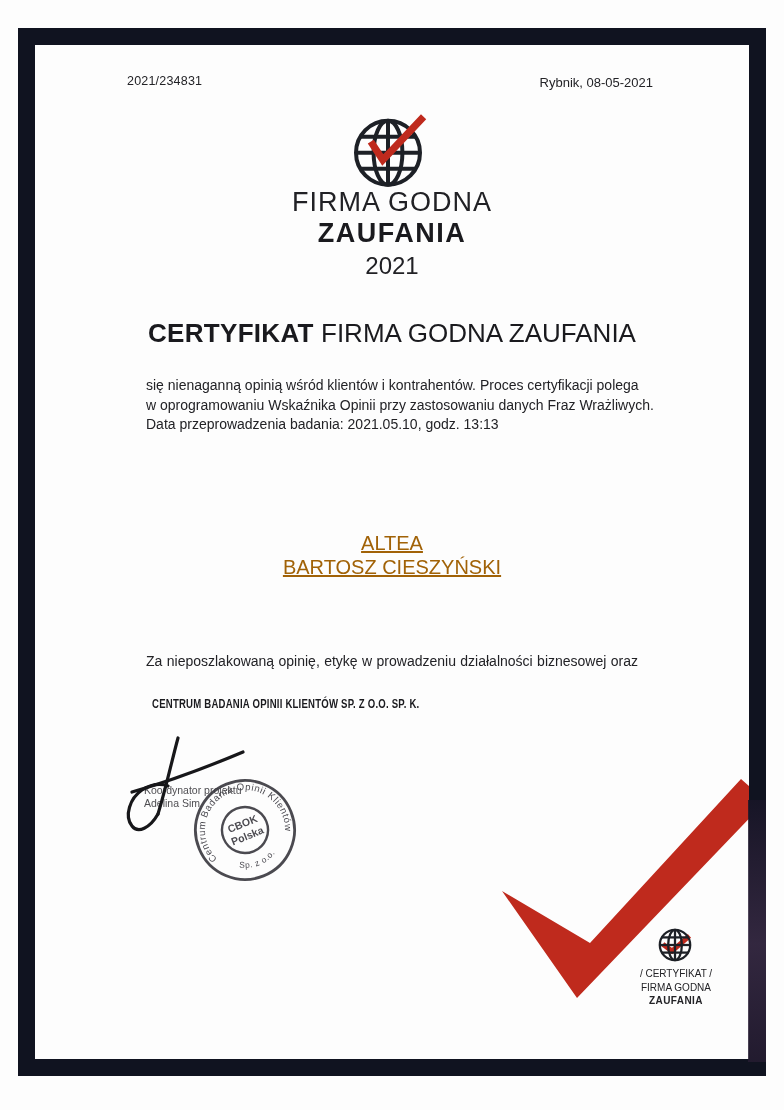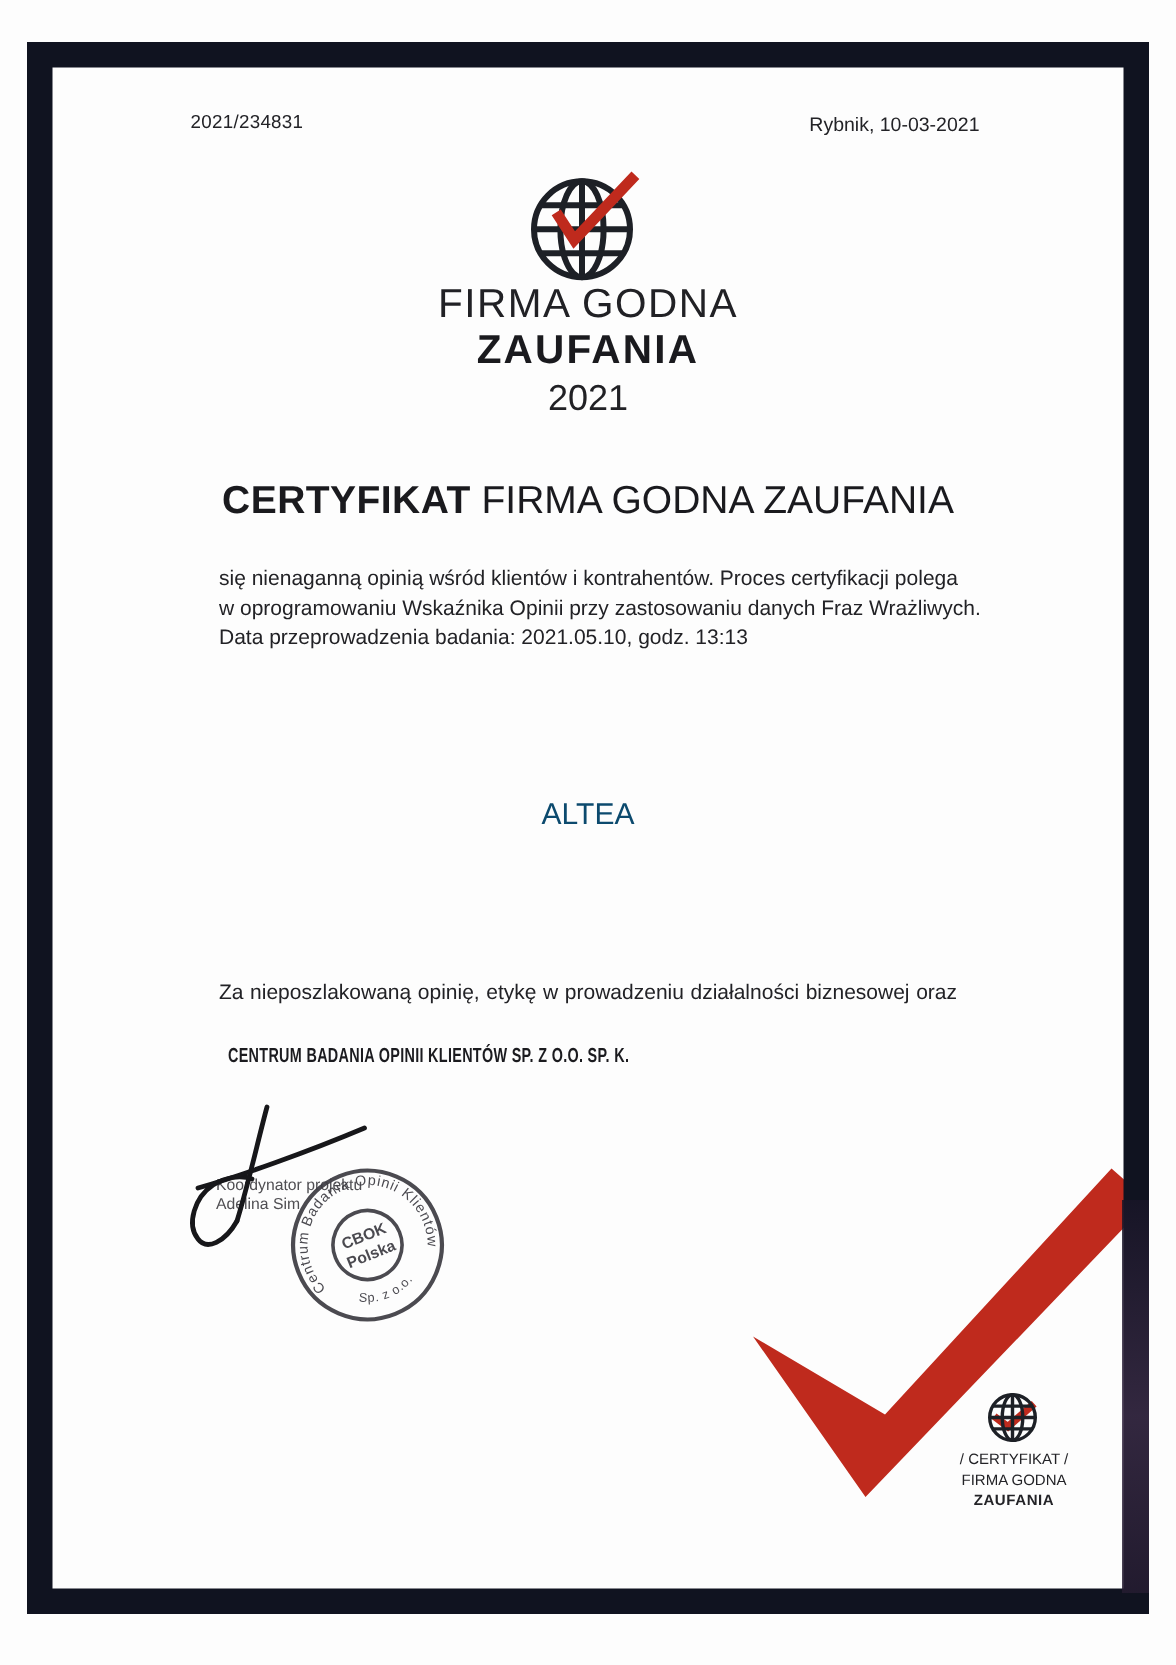--- a/index.html
+++ b/index.html
@@ -33,21 +33,21 @@
   .brand .l1{font-size:27px;letter-spacing:1px;color:#212125;}
   .brand .l2{font-size:27px;font-weight:bold;letter-spacing:1.5px;margin-top:4px;color:#1a1a1e;}
   .brand .yr{font-size:24px;margin-top:7px;color:#212125;}
   .heading{position:absolute;left:0;top:318px;width:784px;text-align:center;font-size:26px;color:#1a1a1e;}
   .heading .b{font-weight:bold;letter-spacing:.3px;}
   .para{position:absolute;left:146px;width:492px;font-size:14px;line-height:19.5px;color:#222226;}
   .p1{top:376px;}
   .p2{top:652px;}
   .jline{text-align:justify;text-align-last:justify;white-space:nowrap;}
   .lastline{text-align:left;}
-  .recipient{position:absolute;left:0;top:531px;width:784px;text-align:center;font-size:20px;line-height:24px;color:#0c4a6e;}
+  .recipient{position:absolute;left:0;top:531px;width:784px;text-align:center;font-size:20px;line-height:24px;color:#a16207;text-decoration:underline;}
   .issuer{
     position:absolute;left:152px;top:696px;font-size:13.5px;font-weight:bold;color:#1b1b1f;
     transform:scaleX(.71);transform-origin:left center;white-space:nowrap;letter-spacing:.3px;
   }
   .sig-text{position:absolute;left:144px;top:784px;font-size:10.5px;line-height:13px;color:#4f4e52;}
   .sig-ink{position:absolute;left:110px;top:728px;width:160px;height:125px;}
   .stamp{position:absolute;left:175px;top:760px;width:140px;height:140px;opacity:.92;}
   .stamp text,.stamp textPath{font-family:"Liberation Sans","DejaVu Sans",sans-serif;fill:#3c3b42;}
   .badge{position:absolute;left:596px;top:967px;width:160px;text-align:center;font-size:10px;line-height:13.5px;color:#232327;}
   .badge .b3{font-weight:bold;letter-spacing:.4px;}
@@ -62,21 +62,21 @@
   <svg class="check-watermark" viewBox="0 0 784 1110" aria-hidden="true">
     <polygon points="502,891 590,943 741,779 766,801 577,998" fill="var(--accent-red,#bf2a1d)"></polygon>
   </svg>
 
   <div class="frame"></div>
   <div class="frame-tint"></div>
 
   <div class="content">
 
     <div class="ref">2021/234831</div>
-    <div class="date">Rybnik, 10-03-2021</div>
+    <div class="date">Rybnik, 08-05-2021</div>
 
     <svg class="logo-top" viewBox="0 0 100 100" aria-hidden="true">
       <g class="globe" stroke-width="5">
         <circle cx="47.5" cy="51" r="40"></circle>
         <ellipse cx="47.5" cy="51" rx="18" ry="40"></ellipse>
         <line x1="47.5" y1="11" x2="47.5" y2="91"></line>
         <line x1="7.5" y1="51" x2="87.5" y2="51"></line>
         <line x1="12.5" y1="31" x2="82.5" y2="31"></line>
         <line x1="12.5" y1="71" x2="82.5" y2="71"></line>
       </g>
@@ -98,20 +98,21 @@
       <div>
 
           <div class="jline">się nienaganną opinią wśród klientów i kontrahentów. Proces certyfikacji polega</div>
           <div class="jline">w oprogramowaniu Wskaźnika Opinii przy zastosowaniu danych Fraz Wrażliwych.</div>
         </div>
       <div class="lastline">Data przeprowadzenia badania: 2021.05.10, godz. 13:13</div>
     </div>
 
     <div class="recipient">
       <div>ALTEA</div>
+      <div>BARTOSZ CIESZYŃSKI</div>
     </div>
 
     <div class="para p2">
       <div>
 
       <div class="jline">Za nieposzlakowaną opinię, etykę w prowadzeniu działalności biznesowej oraz</div>
         </div>
     </div>
 
     <div class="issuer">CENTRUM BADANIA OPINII KLIENTÓW SP. Z O.O. SP. K.</div>

